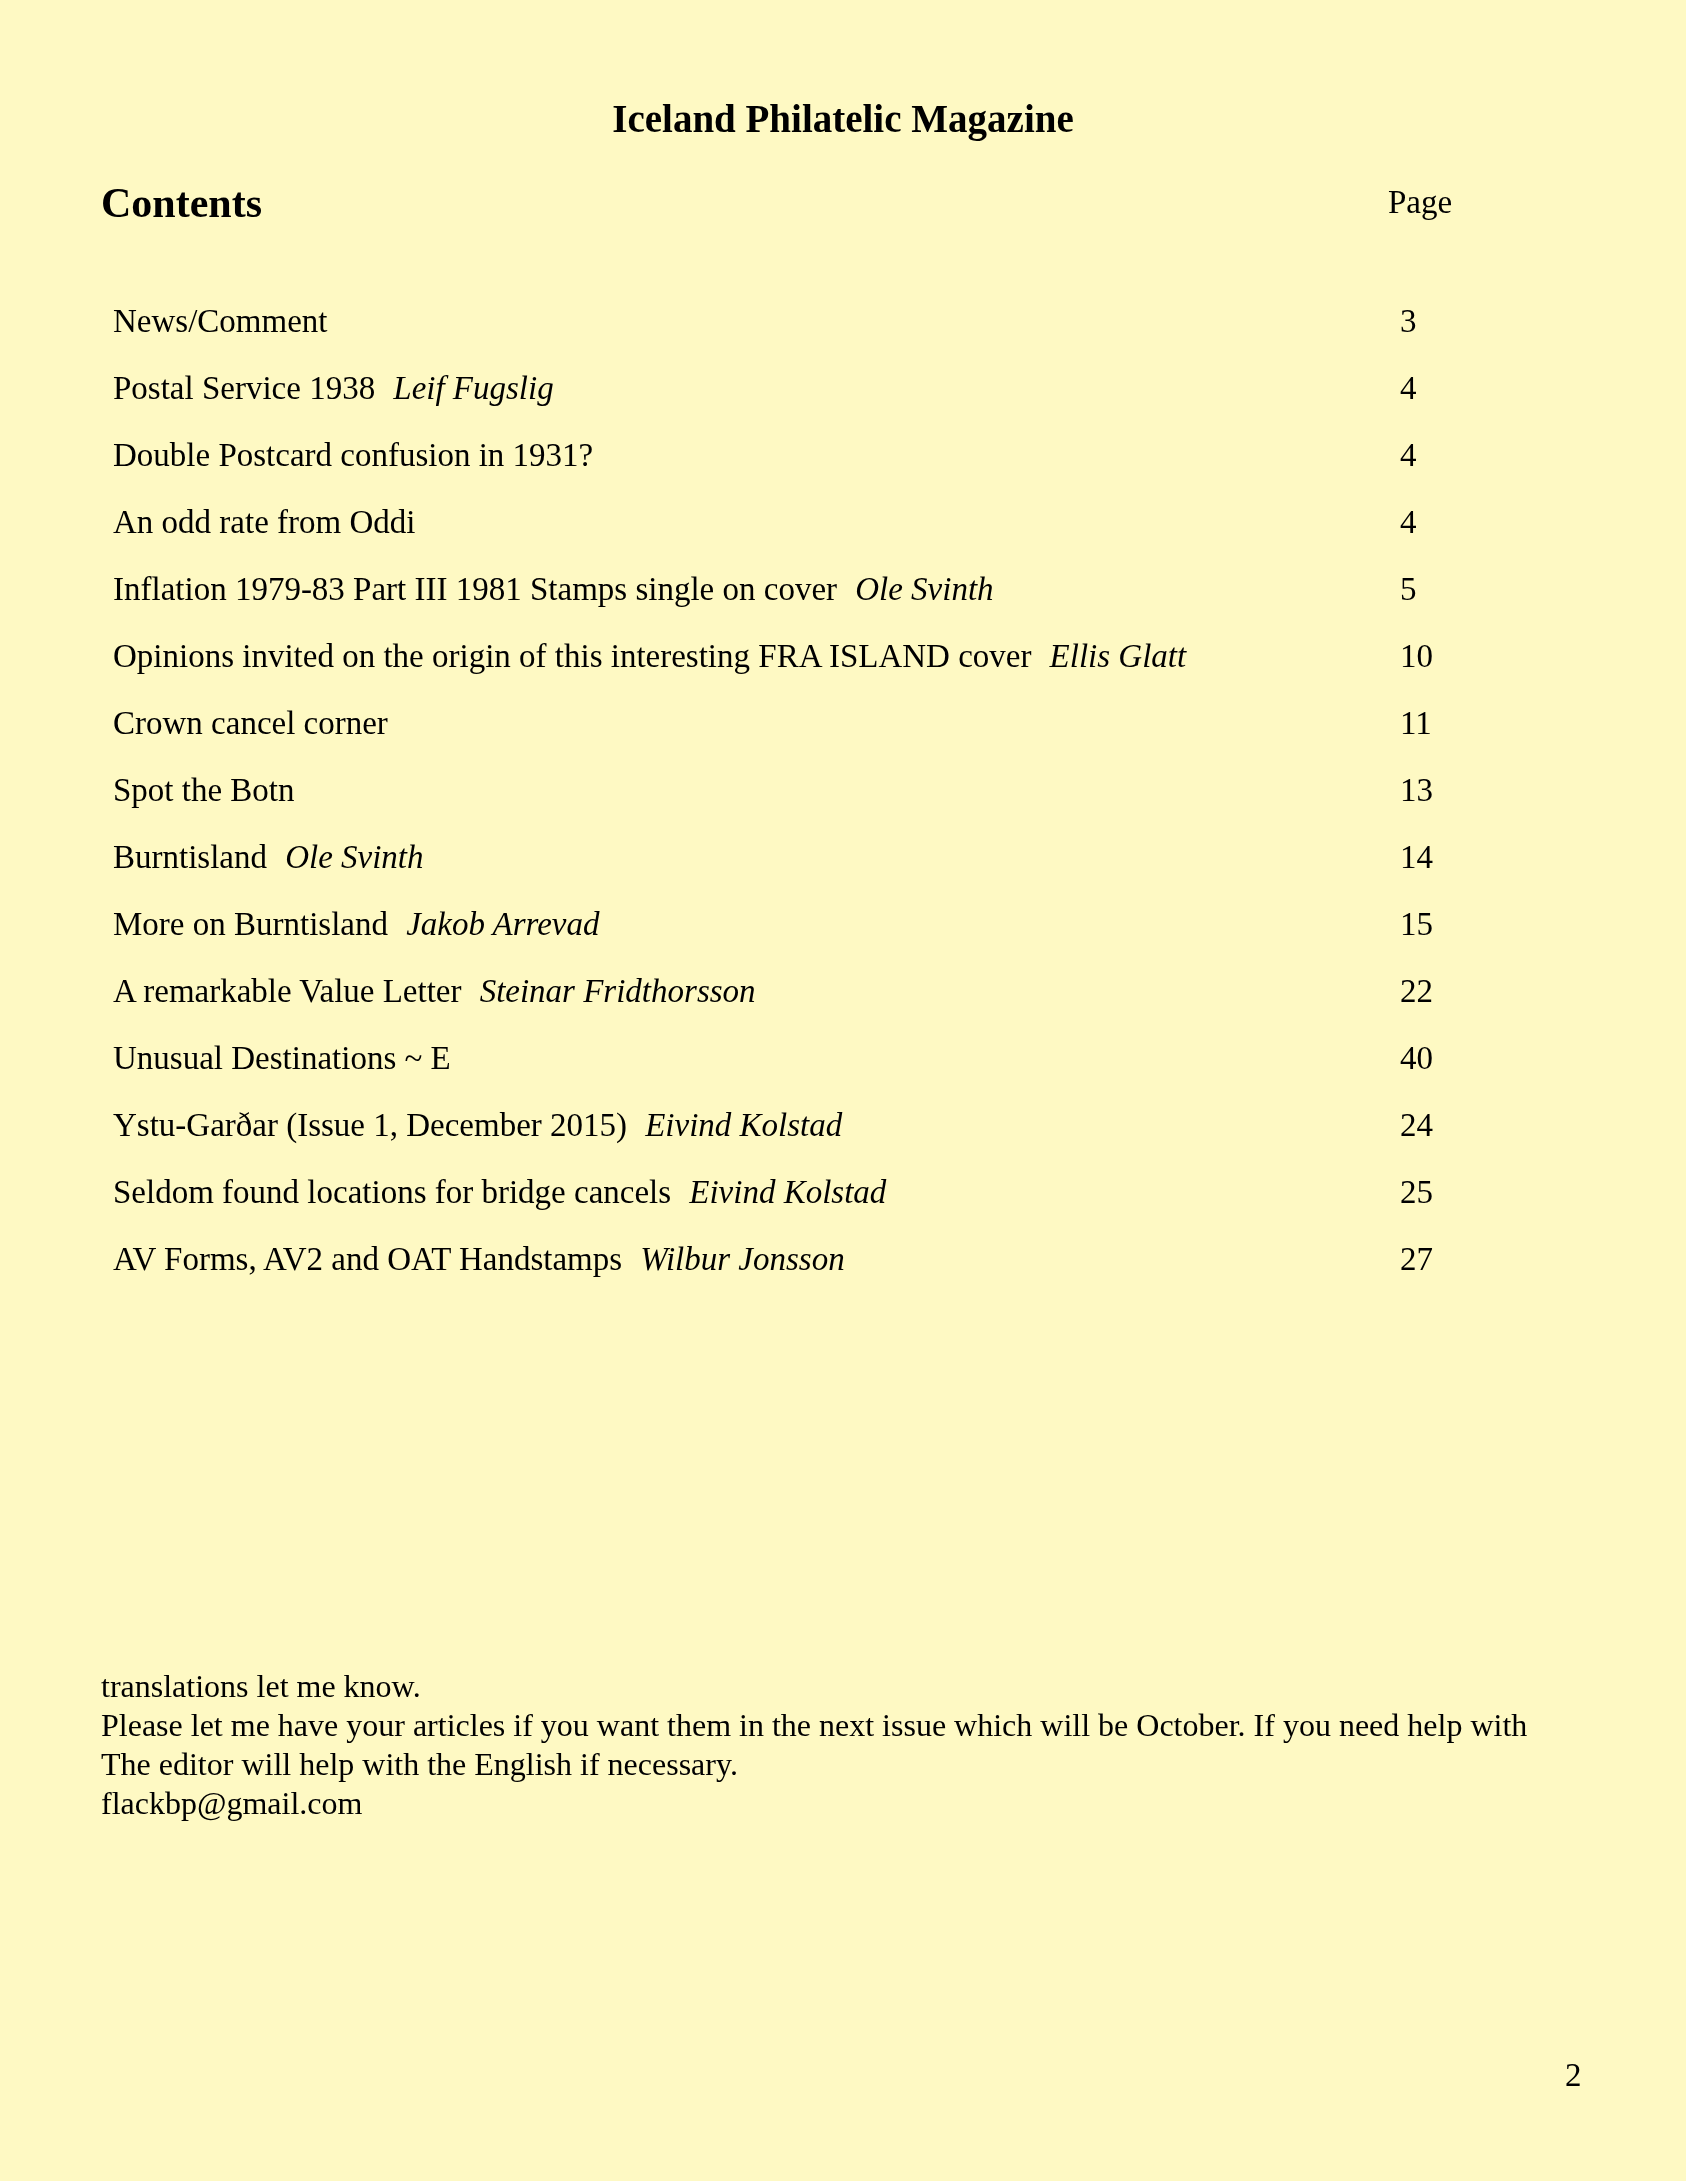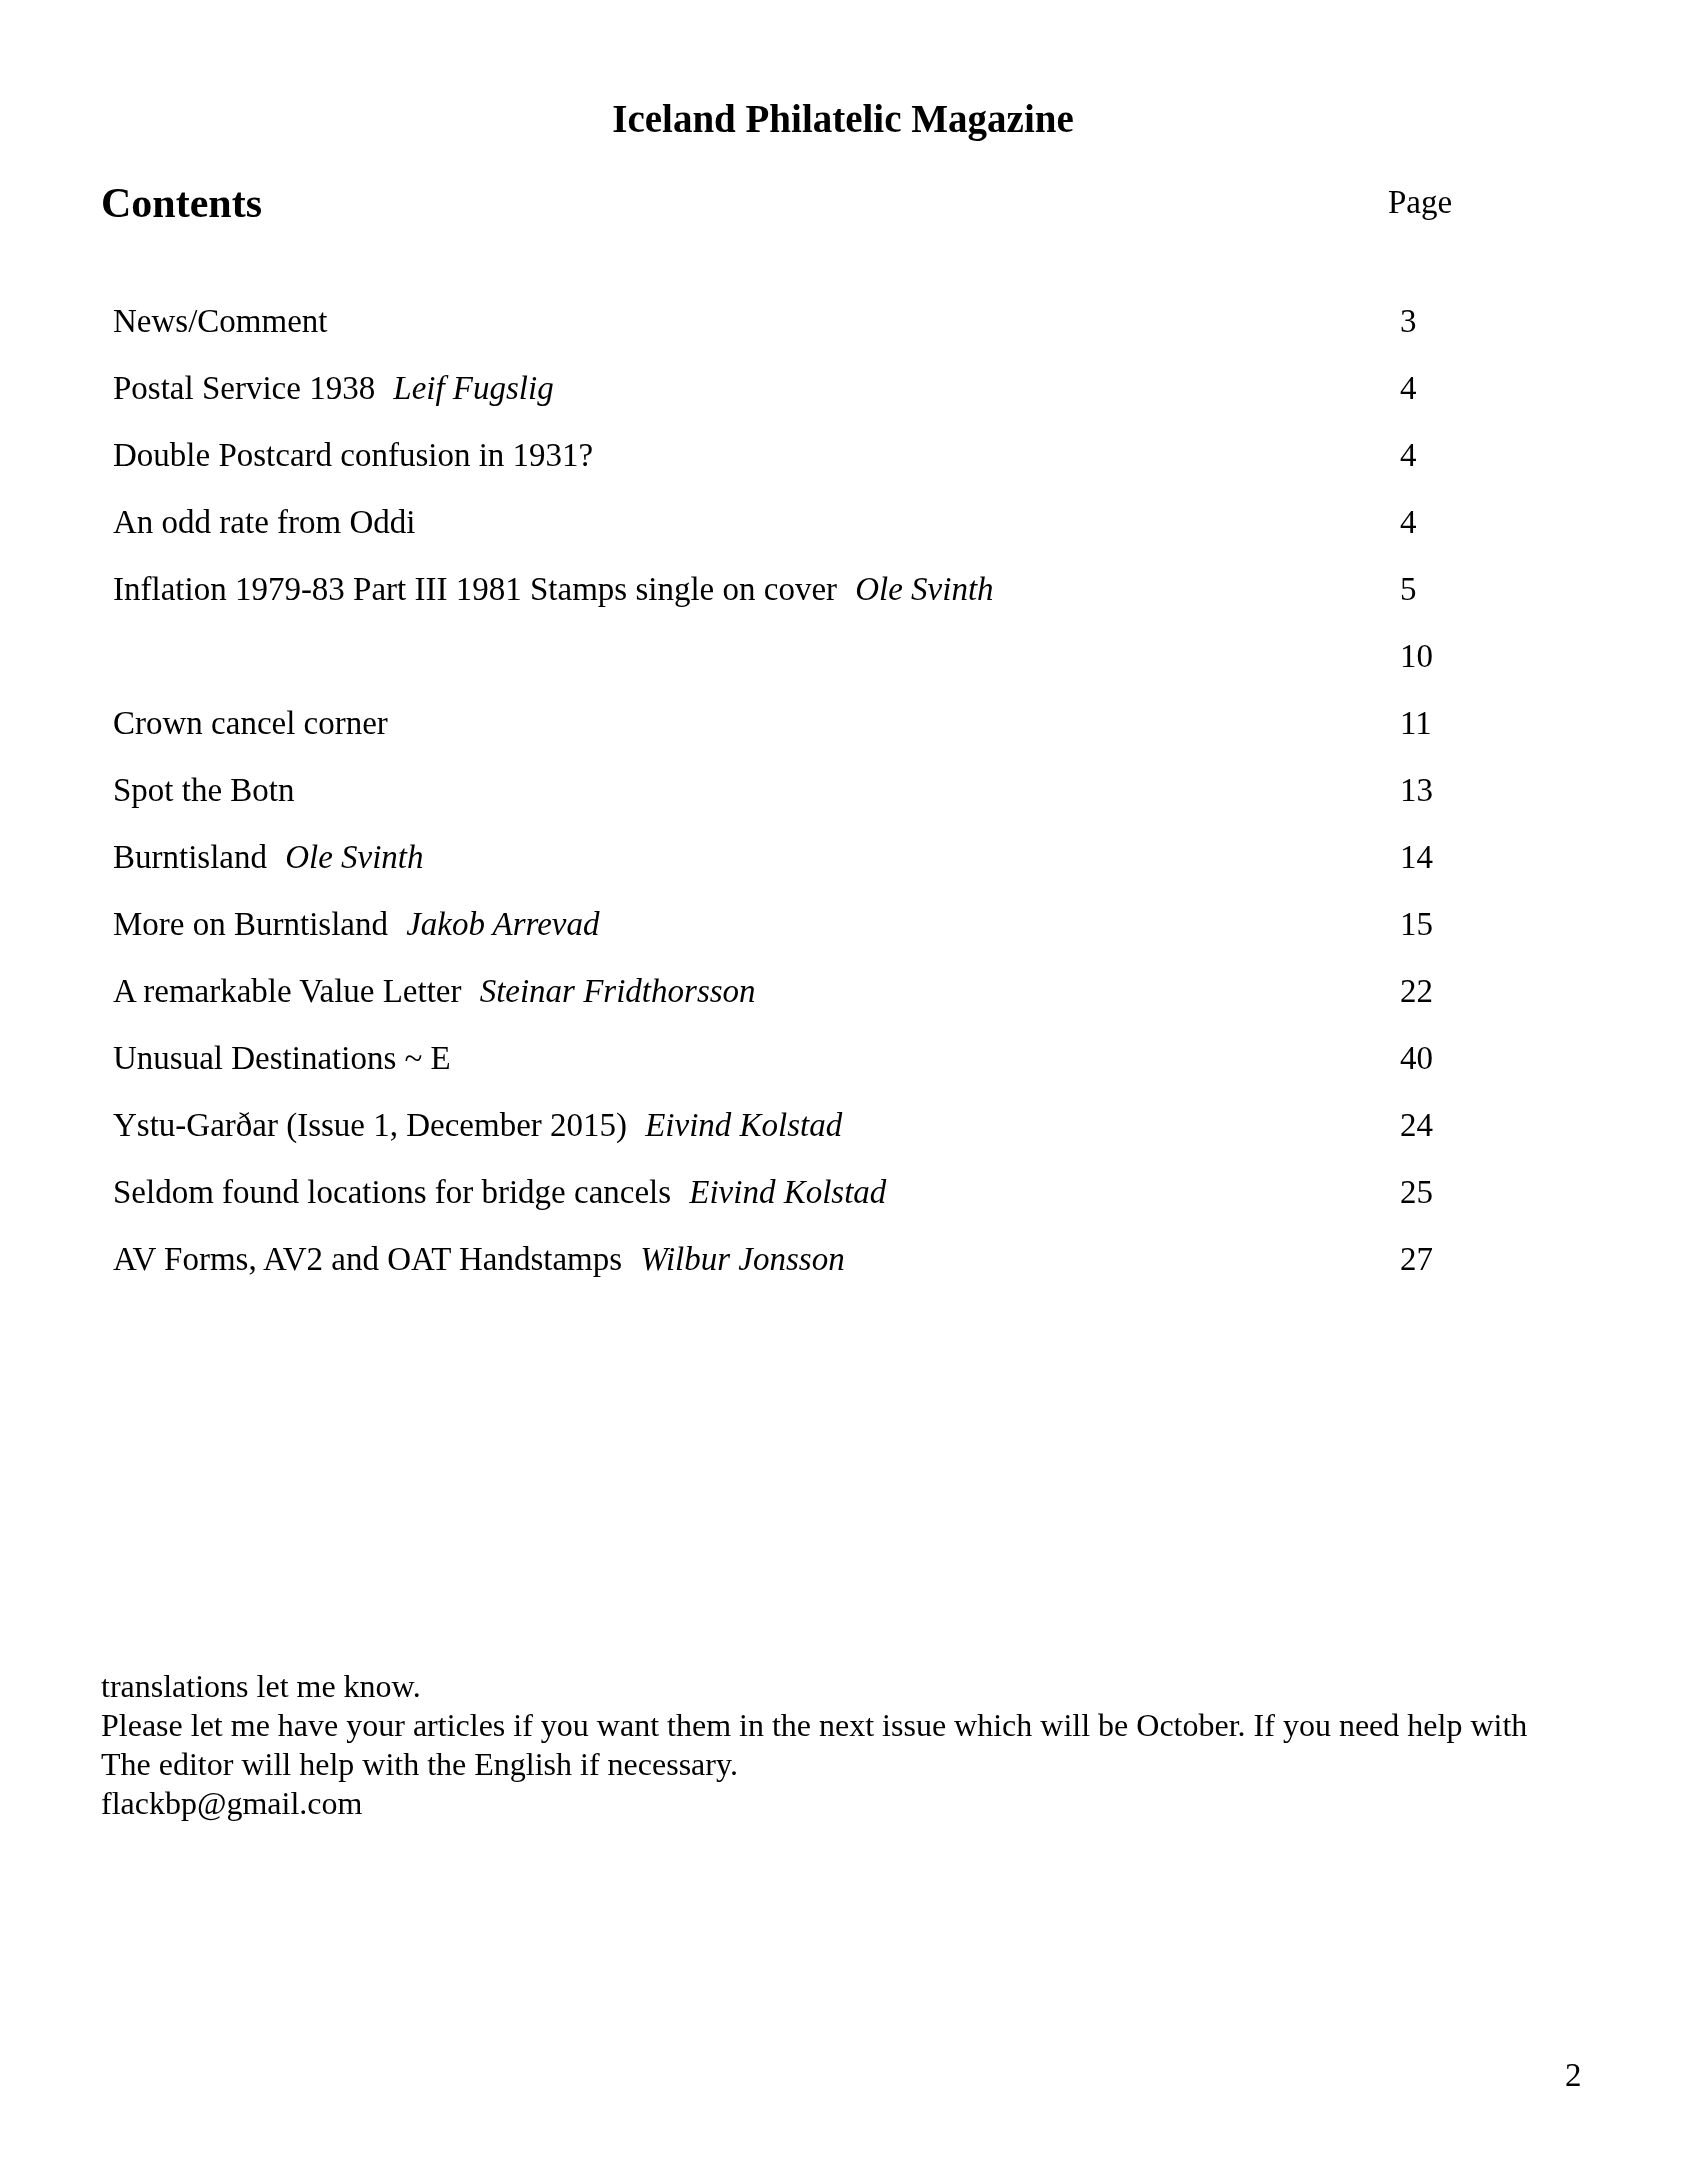--- a/index.html
+++ b/index.html
@@ -2,21 +2,21 @@
 <html style="font-size:14.7px"><head>
 <meta charset="utf-8">
 <style>
   * { margin: 0; padding: 0; box-sizing: border-box; }
   html, body { background: #e8e8e8; }
   .page {
     position: relative;
     width: 1686px;
     height: 2182px;
     margin: 0 auto;
-    background: #ffffff;
+    background: #fef9c3;
     color: #000000;
     font-family: "Liberation Serif", "DejaVu Serif", serif;
     overflow: hidden;
   }
   .doc-title {
     position: absolute;
     top: 97px;
     left: 0;
     width: 100%;
     text-align: center;
@@ -138,20 +138,23 @@
     </div>
 
     <div class="toc-row">
       <span class="toc-entry-title">
         <span>Inflation 1979-83 Part III 1981 Stamps single on cover</span><i class="toc-entry-author">Ole Svinth</i>
       </span>
       <span class="toc-entry-page">5</span>
     </div>
 
     <div class="toc-row">
+      <span class="toc-entry-title">
+        <span>Opinions invited on the origin of this interesting FRA ISLAND cover</span><i class="toc-entry-author">Ellis Glatt</i>
+      </span>
       <span class="toc-entry-page">10</span>
     </div>
 
     <div class="toc-row">
       <span class="toc-entry-title">
         <span>Crown cancel corner</span>
       </span>
       <span class="toc-entry-page">11</span>
     </div>
 

